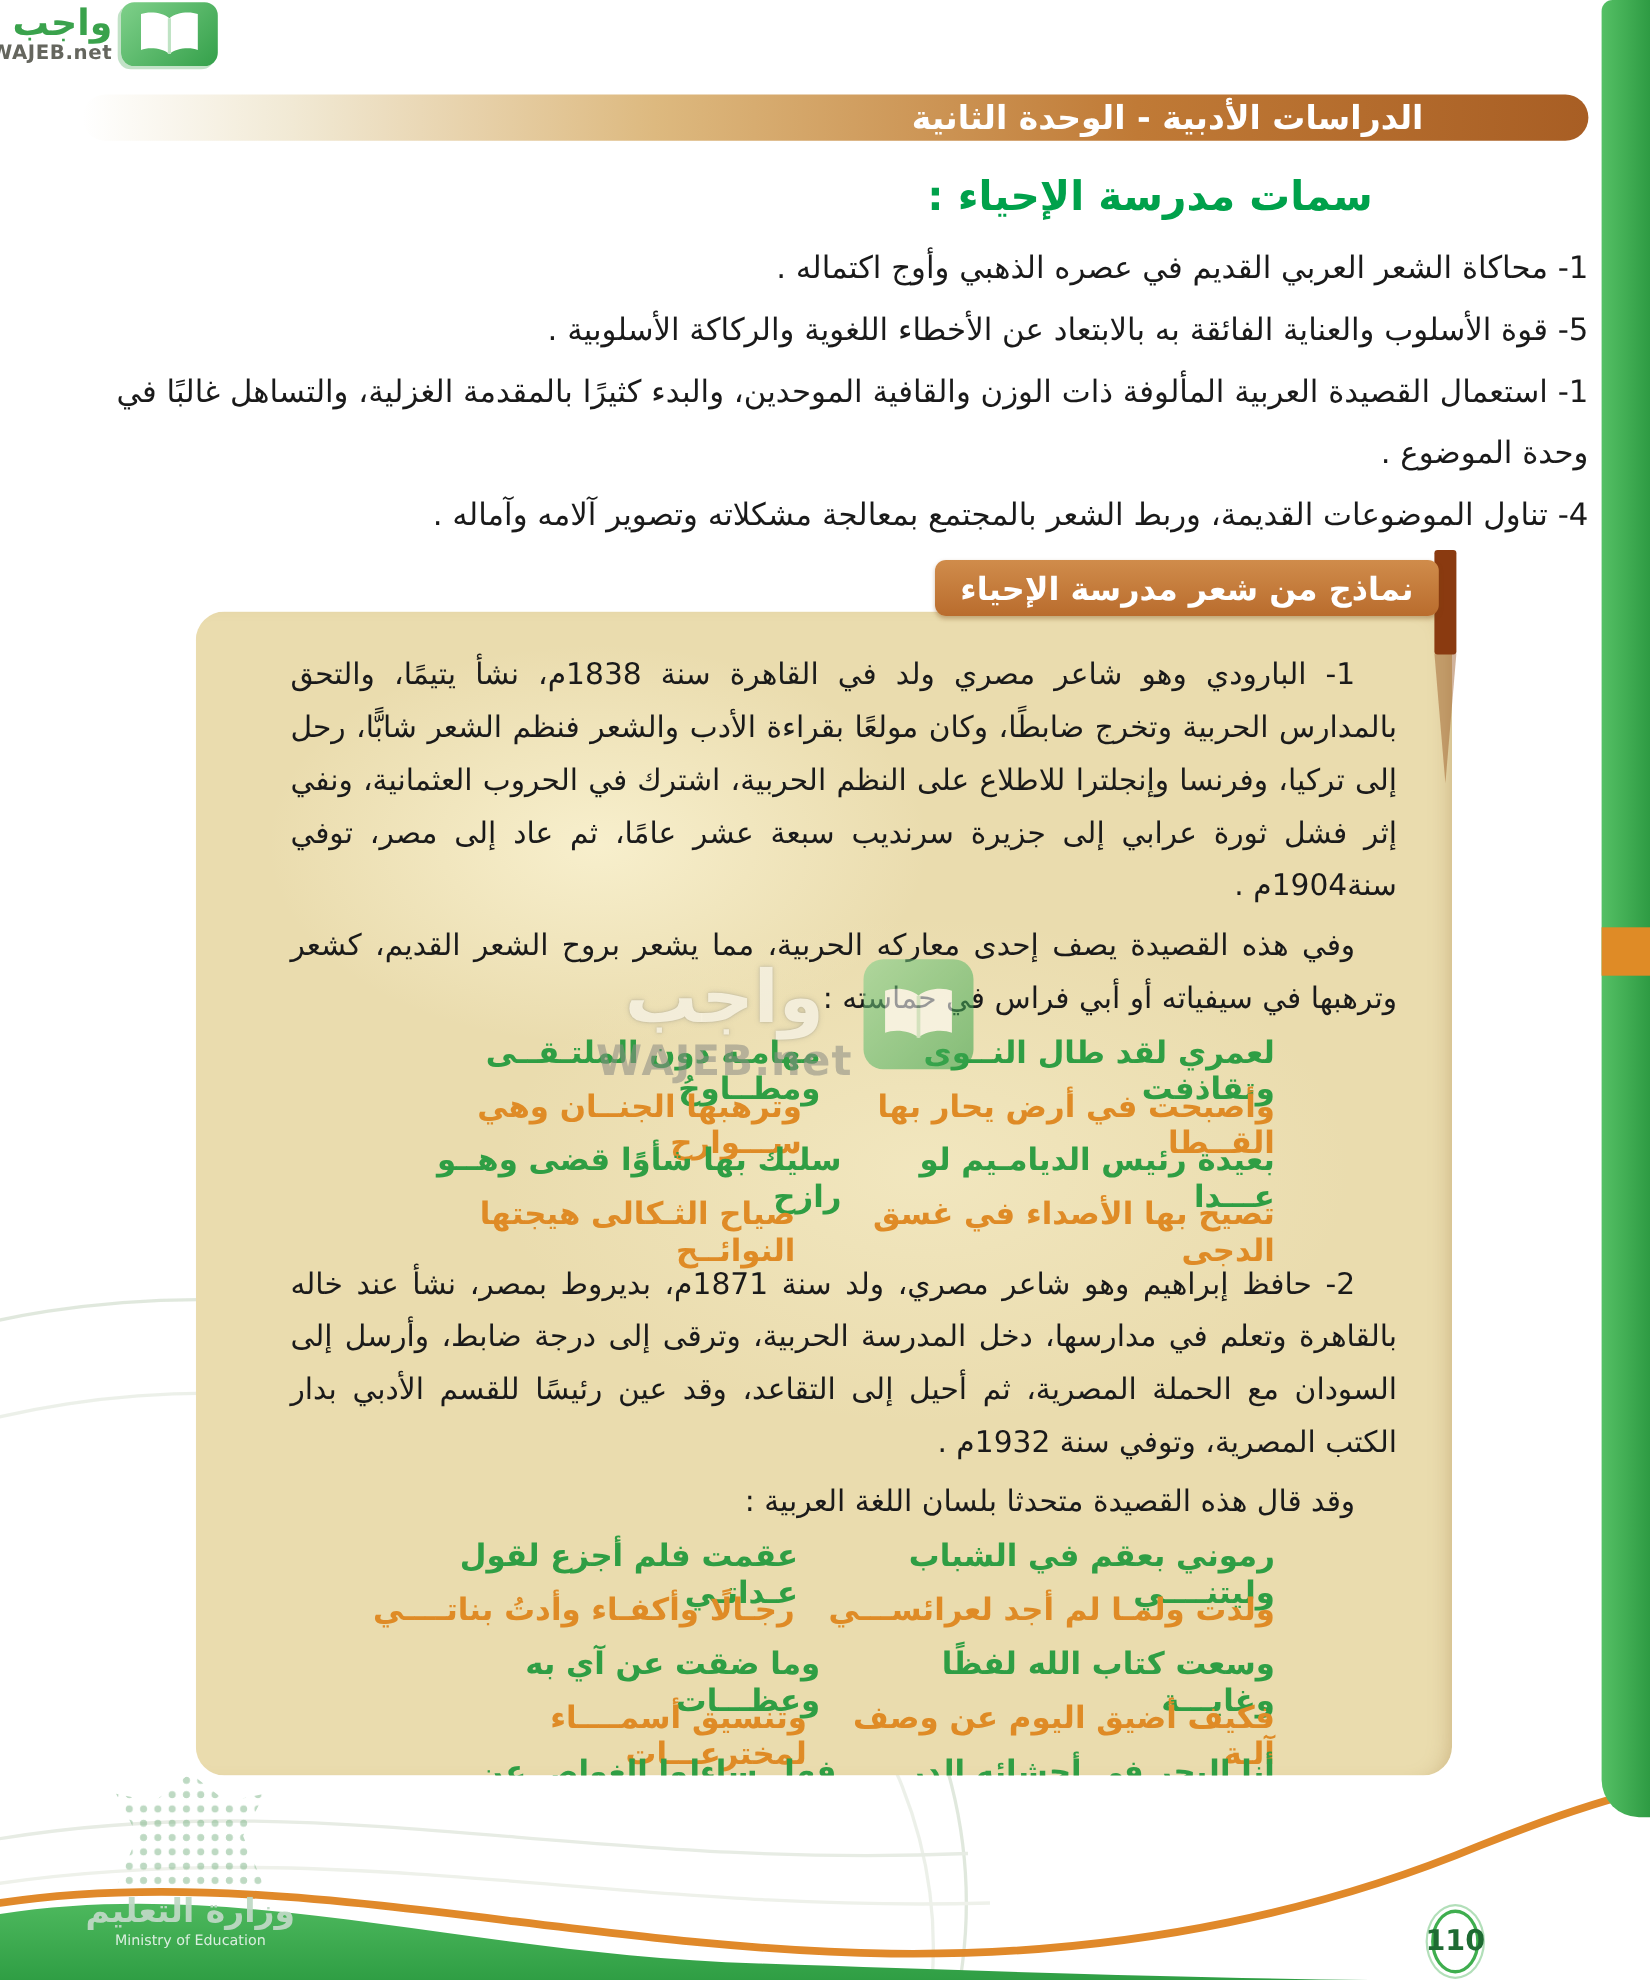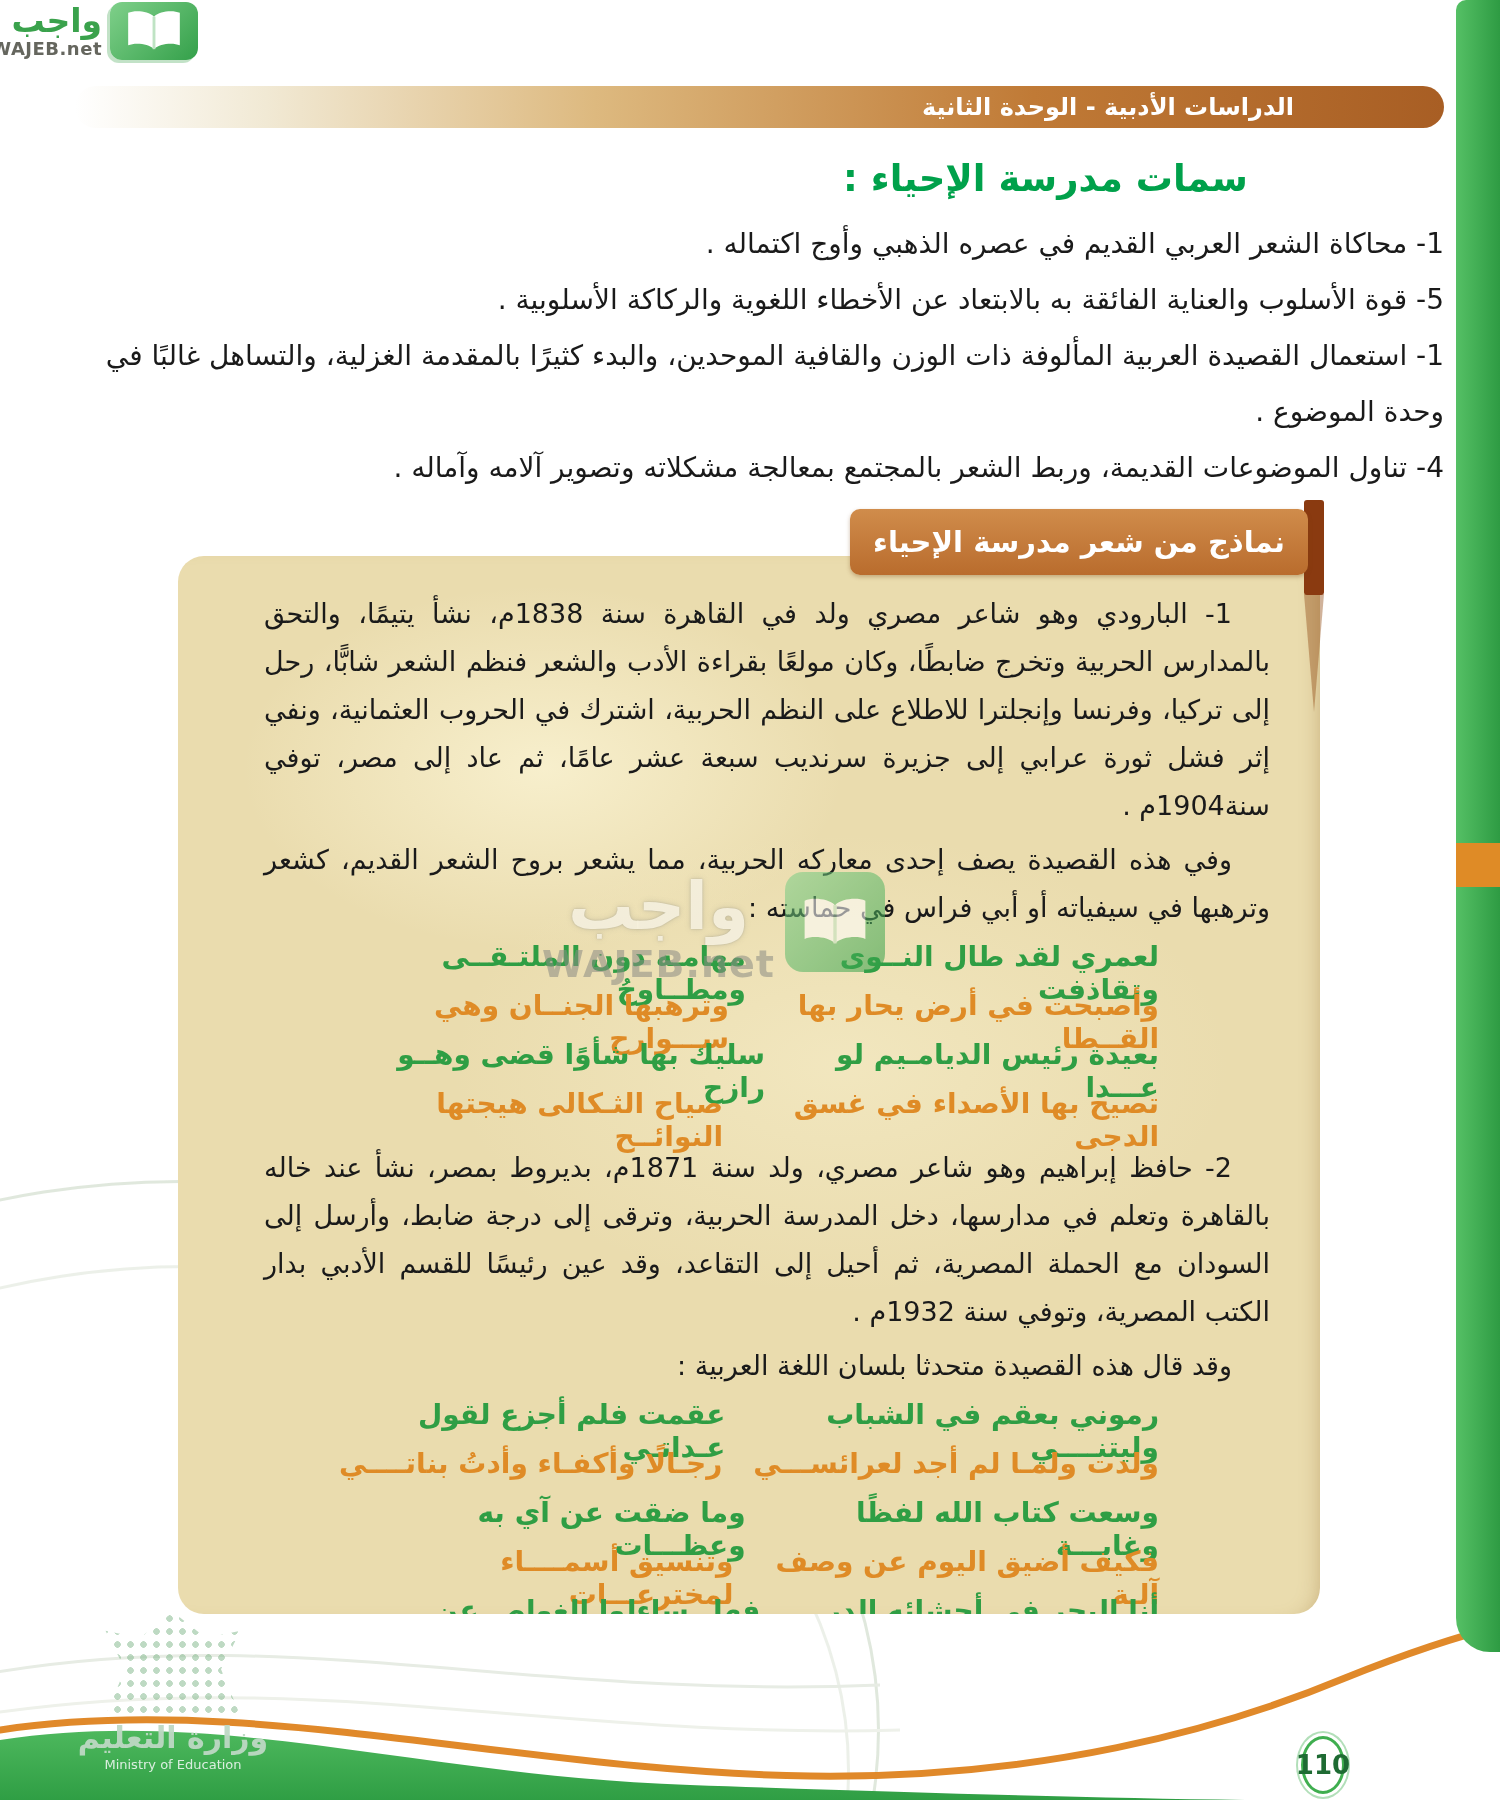--- a/index.html
+++ b/index.html
@@ -24,31 +24,31 @@
   
   .side-bar { position:absolute; right:0; top:0; width:44px; height:1652px; z-index:3;
     background:linear-gradient(to left, #2e9b43, #55c065); border-radius:10px 0 0 34px; }
   .side-bar-accent { position:absolute; right:0; top:843px; width:44px; height:44px;
     background:var(--verse-orange,#df8b26); z-index:4; }
 
   
   .header-band { position:absolute; top:86px; left:75px; right:56px; height:42px; border-radius:21px;
     background:linear-gradient(to left, #a85e24 0%, #c07a36 30%, #ddb97f 62%, #f1e9d4 86%, rgba(247,243,230,0) 100%);
     display:flex; align-items:center; padding-right:150px; z-index:2; }
-  .header-title { color:#fff; font-size:24px; font-weight:bold; }
+  .header-title { color:#fff; font-size:30px; font-weight:bold; }
 
   .features-heading { position:absolute; top:157px; right:252px; font-size:37px; font-weight:bold;
     color:var(--heading-green,#00a14b); z-index:2; }
 
   .features-list { position:absolute; top:216px; right:56px; left:75px; z-index:2;
     font-size:28px; line-height:56px; color:var(--text-dark,#1a1a1a); }
   .feature-item { text-align:right; }
 
   
-  .models-banner { position:absolute; top:509px; right:192px; width:458px; height:66px; z-index:6;
+  .models-banner { position:absolute; top:509px; right:192px; width:458px; height:51px; z-index:6;
     background:linear-gradient(to bottom,#d08c4b,var(--banner-orange,#b96c2d));
     border-radius:10px; display:flex; align-items:center; justify-content:center;
     color:#fff; font-size:29px; font-weight:bold; box-shadow:0 2px 4px rgba(120,70,20,.35); }
   .banner-ribbon { position:absolute; top:500px; right:176px; width:20px; height:95px;
     background:var(--banner-dark,#8a3a10); border-radius:3px; z-index:5; }
   .banner-ribbon-tail { position:absolute; top:594px; right:176px; width:0; height:0; z-index:4;
     border-left:10px solid transparent; border-right:10px solid transparent;
     border-top:118px solid rgba(150,85,30,.45); }
 
   

